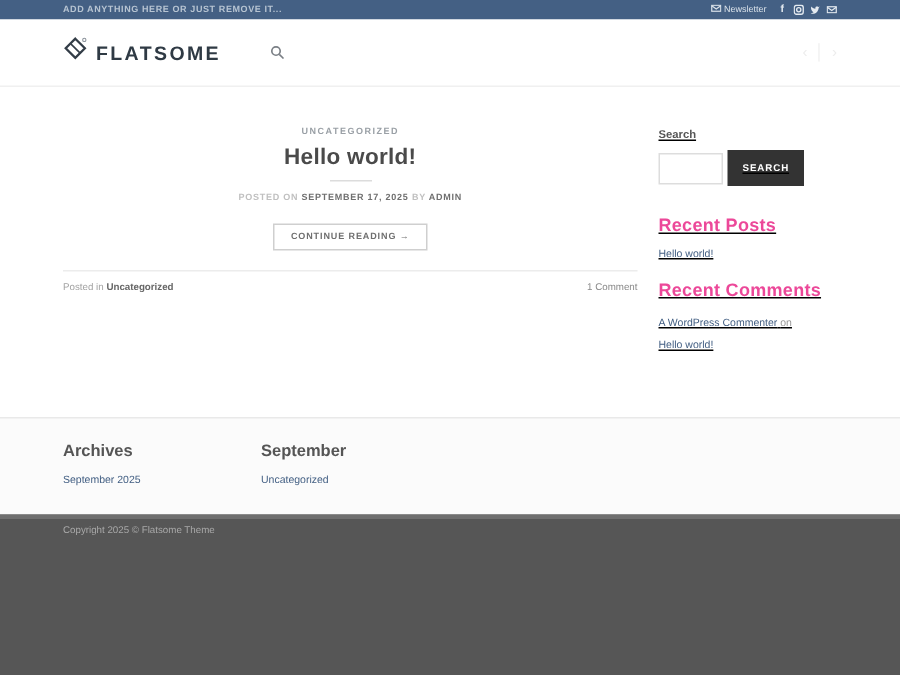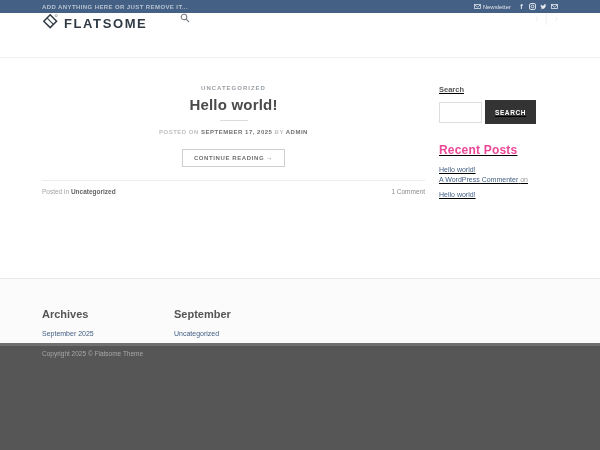--- a/index.html
+++ b/index.html
@@ -15,21 +15,21 @@
   .topbar { height: 13px; background: #446084; }
   .topbar .inner { height: 100%; display: flex; align-items: center; justify-content: space-between; }
   .tb-promo { font-size: 6px; font-weight: bold; color: #b7c4d2; letter-spacing: .4px; }
   .tb-right { display: flex; align-items: center; gap: 7px; }
   .tb-newsletter { display: flex; align-items: center; gap: 2px; font-size: 6px; color: #d9e1e9; cursor: pointer; }
   .tb-social { display: flex; align-items: center; gap: 4px; }
   .tb-social .sicon { display: inline-flex; align-items: center; justify-content: center; width: 7px; height: 7px; color:#e4eaf0; font-size: 7px; font-weight: bold; line-height: 1; cursor: pointer; }
 
   
   .header { height: 45px; background: #fff; border-bottom: 1px solid #f0f0f0; }
-  .header .inner { height: 100%; display: flex; align-items: flex-start; gap: 20px; }
+  .header .inner { height: 100%; display: flex; align-items: center; gap: 20px; }
   .logo { display: flex; align-items: center; gap: 5px; cursor: pointer; }
   .logo-text { font-size: 13px; font-weight: bold; color: #2f3a44; letter-spacing: 1.6px; }
   .hd-search { margin-left: 13px; cursor: pointer; display: inline-flex; }
   .hd-arrows { margin-left: auto; display: flex; align-items: center; gap: 5px; color: #ededed; font-size: 10px; }
   .hd-arrows span { cursor: pointer; }
 
   
   .main { height: 220px; background: #fff; }
   .main .inner { display: flex; gap: 14px; padding-top: 27px; }
   .post-col { width: 383px; }
@@ -55,21 +55,21 @@
   .widget-title { font-size: 12px; font-weight: bold; color: #ec4899; letter-spacing: .2px; }
   .wt-posts { margin: 19px 0 9px; }
   .wt-comments { margin: 13px 0 9px; }
   .w-link { display: block; font-size: 7px; color: #446084; text-decoration: none; cursor: pointer; }
   .rc-item { font-size: 7px; color: #999; line-height: 2.1; }
   .rc-item .w-link { display: inline; }
 
   
   .footer { height: 65px; background: #fbfbfb; border-top: 1px solid #e9e9e9; }
   .footer .inner { display: flex; padding-top: 16px; }
-  .ft-col { width: 132px; margin-top: 13px; }
+  .ft-col { width: 132px; }
   .ft-title { font-size: 11px; font-weight: bold; color: #555; margin-bottom: 10px; }
   .ft-link { display: block; font-size: 7px; color: #446084; text-decoration: none; cursor: pointer; }
 
   
   .absfooter { height: 107px; background: #565656; border-top: 3px solid #6f6f6f; }
   .absfooter .inner { padding-top: 4px; font-size: 6.5px; color: #a8a8a8; }
 </style>
 </head>
 <body>
 
@@ -166,20 +166,21 @@
     <div class="sidebar">
       <div class="search-label">Search</div>
       <div class="search-row">
         <input class="search-input" type="text" placeholder="" style="">
         <button class="search-btn">SEARCH</button>
       </div>
 
       <div class="widget-title wt-posts">Recent Posts</div>
       <a class="w-link">Hello world!</a>
 
+      <div class="widget-title wt-comments">Recent Comments</div>
       <div class="rc-item">
         <a class="w-link">A WordPress Commenter</a>
         <span>on</span>
         <br>
         <a class="w-link">Hello world!</a>
       </div>
     </div>
 
   </div>
 </div>

